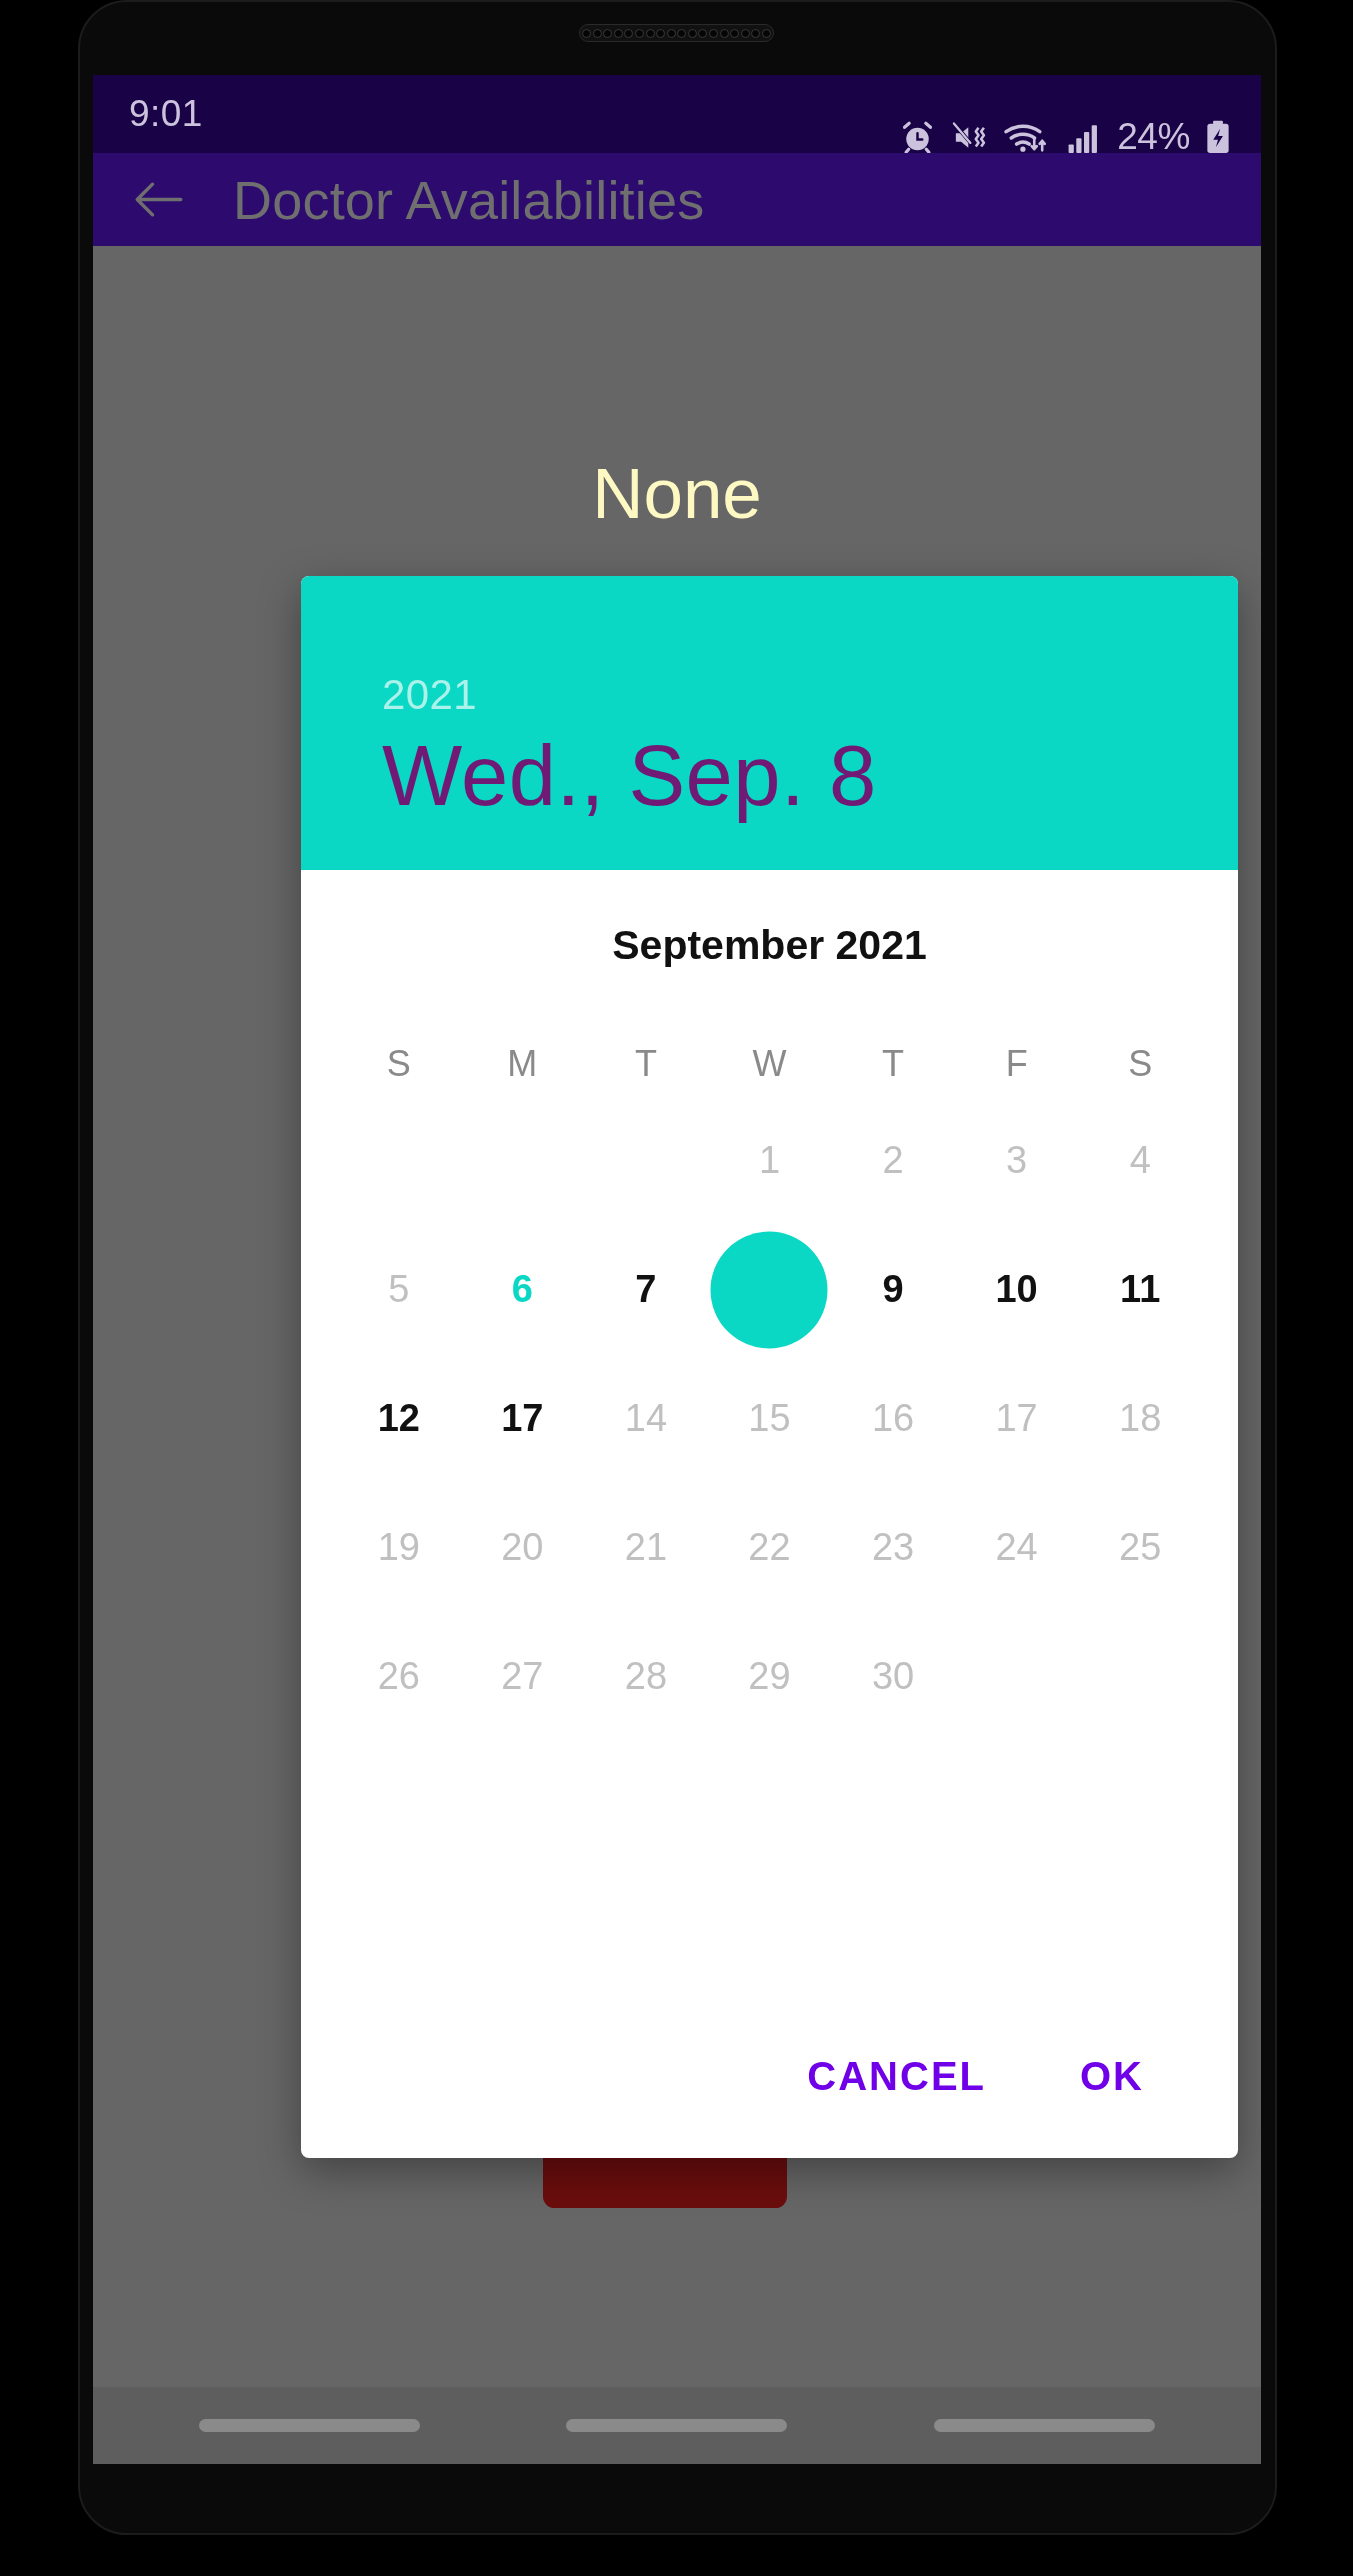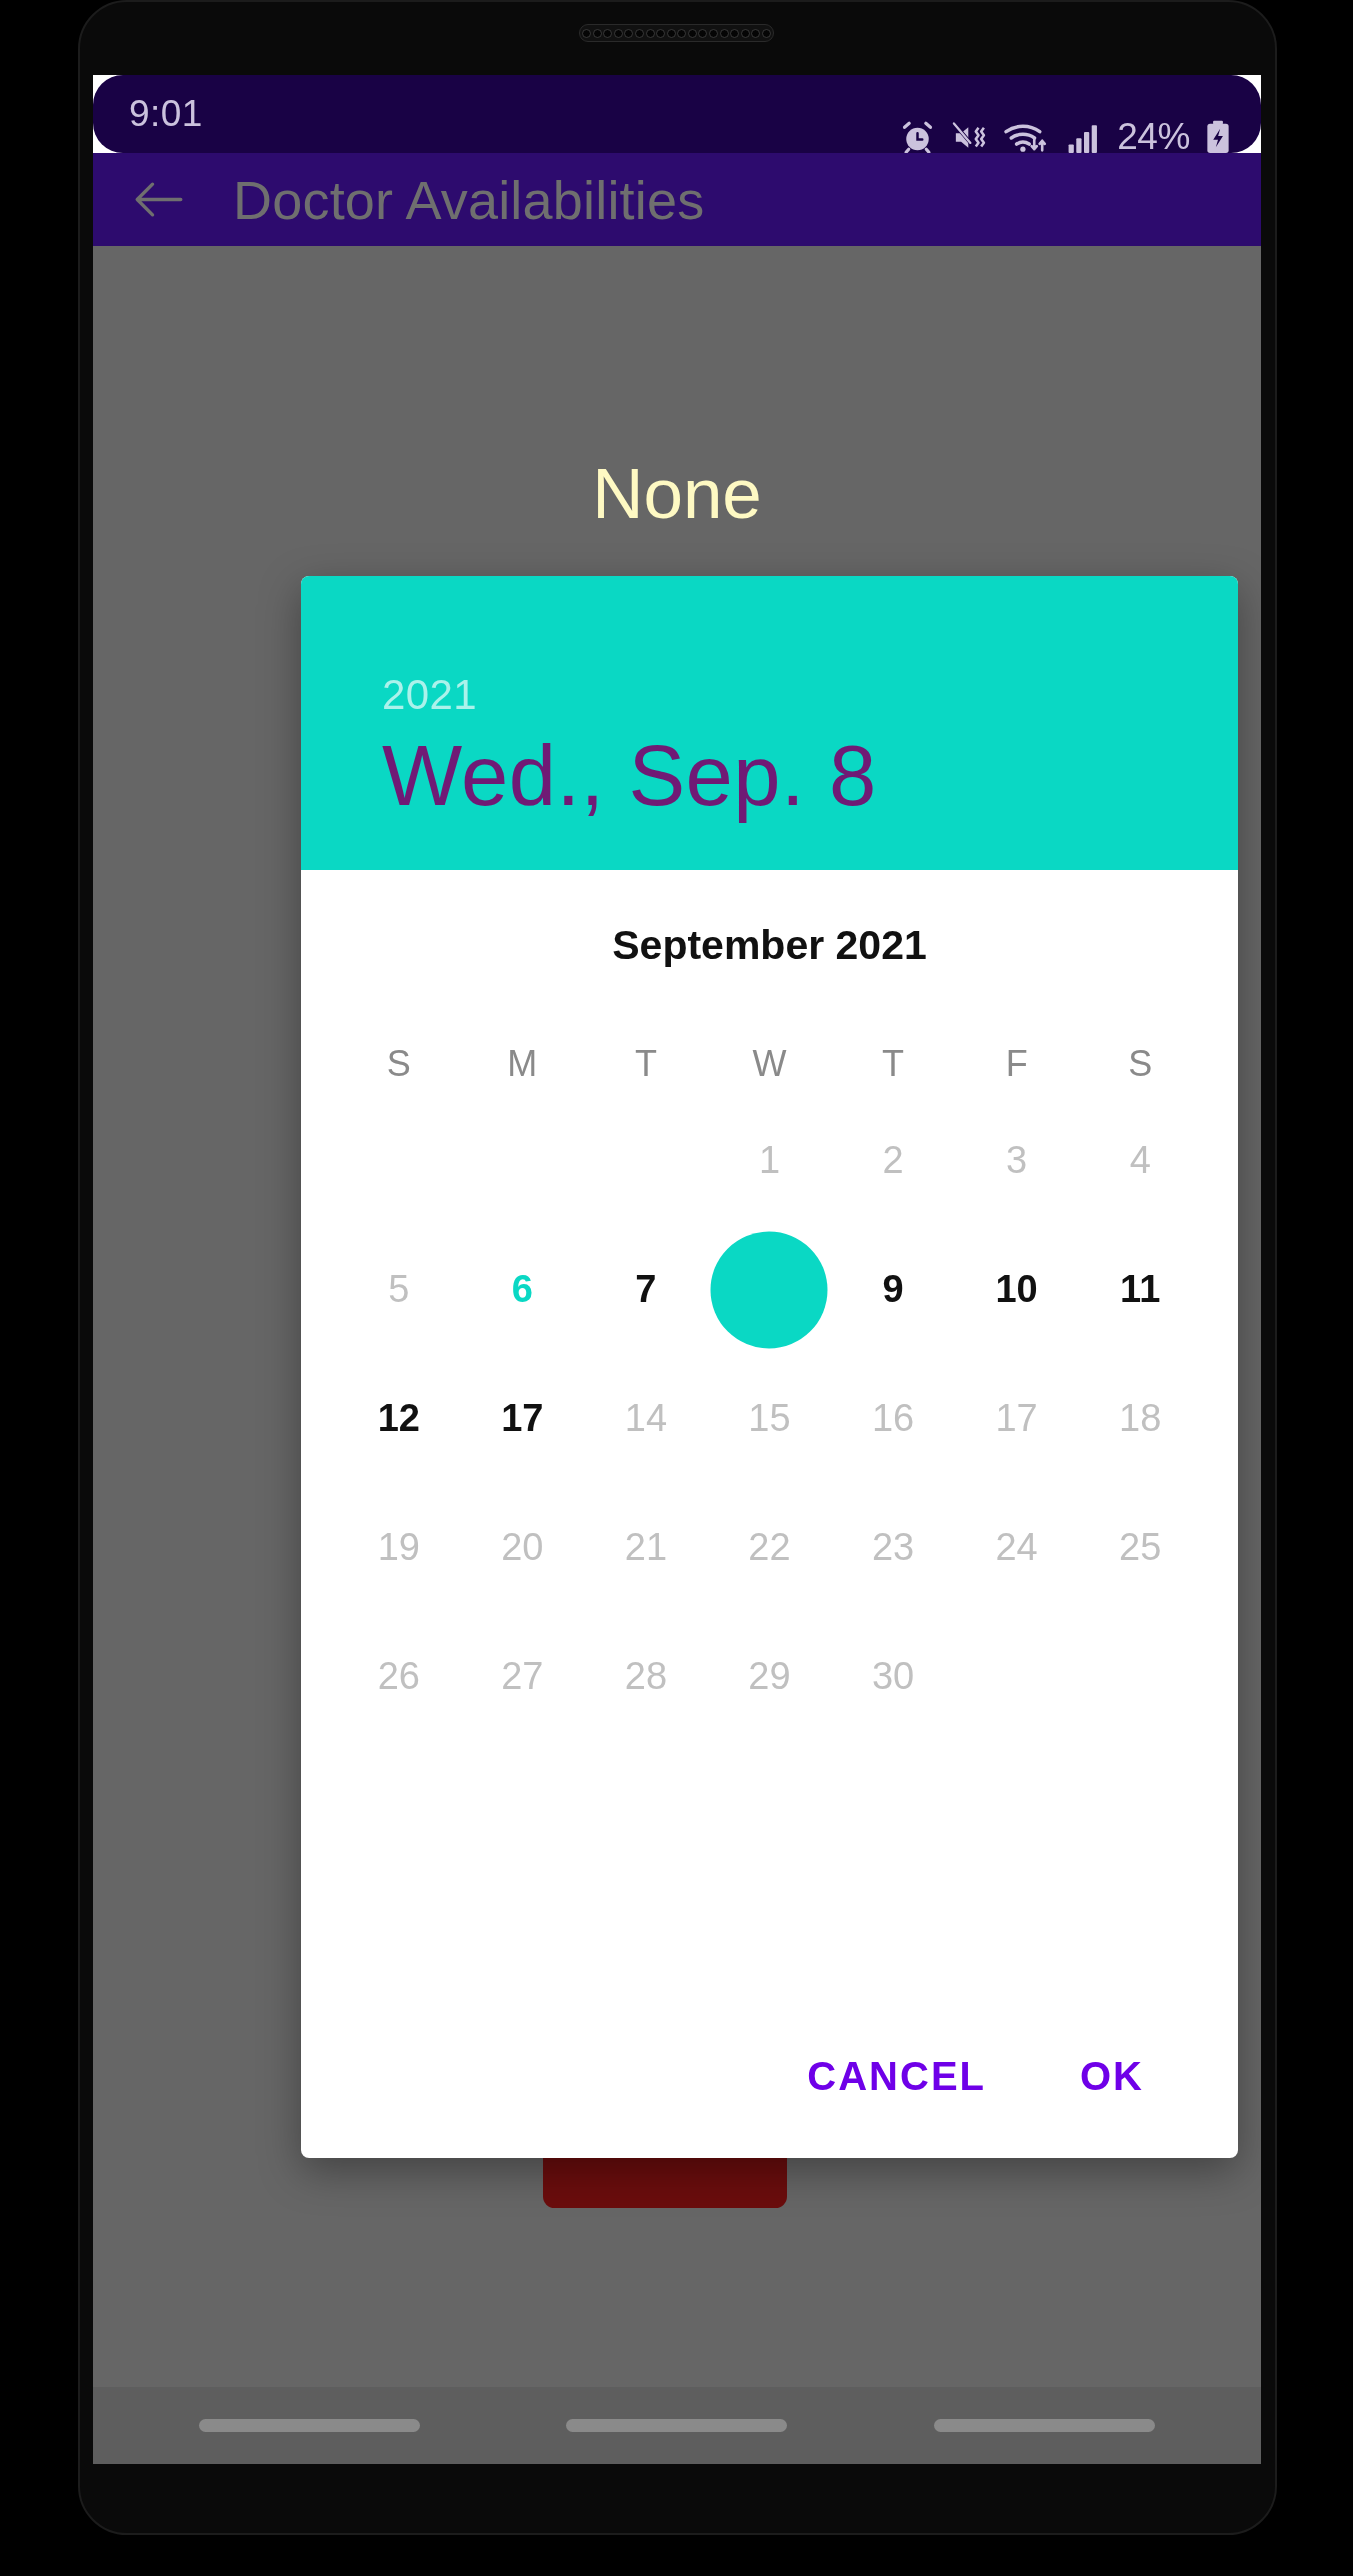--- a/index.html
+++ b/index.html
@@ -52,21 +52,20 @@
   }
 
   
   .status-bar {
     position:absolute; left:0; top:0;
     width:100%; height:78px;
     background:#190245;
     display:flex; align-items:center;
     padding:0 29px 0 36px;
     color:#c9bede;
-    border-radius:30px;
   }
   .status-time { font-size:37px; letter-spacing:0.4px; color:#cbc2dd; }
   .status-spacer { flex:1; }
   .status-icons { display:flex; align-items:center; gap:14px;margin-top:46px; }
   .si { display:block; }
   .battery-pct { font-size:37px; color:#cbc2dd; letter-spacing:-0.4px; margin-left:1.6px; }
 
   
   .app-bar {
     position:absolute; left:0; top:78px;

